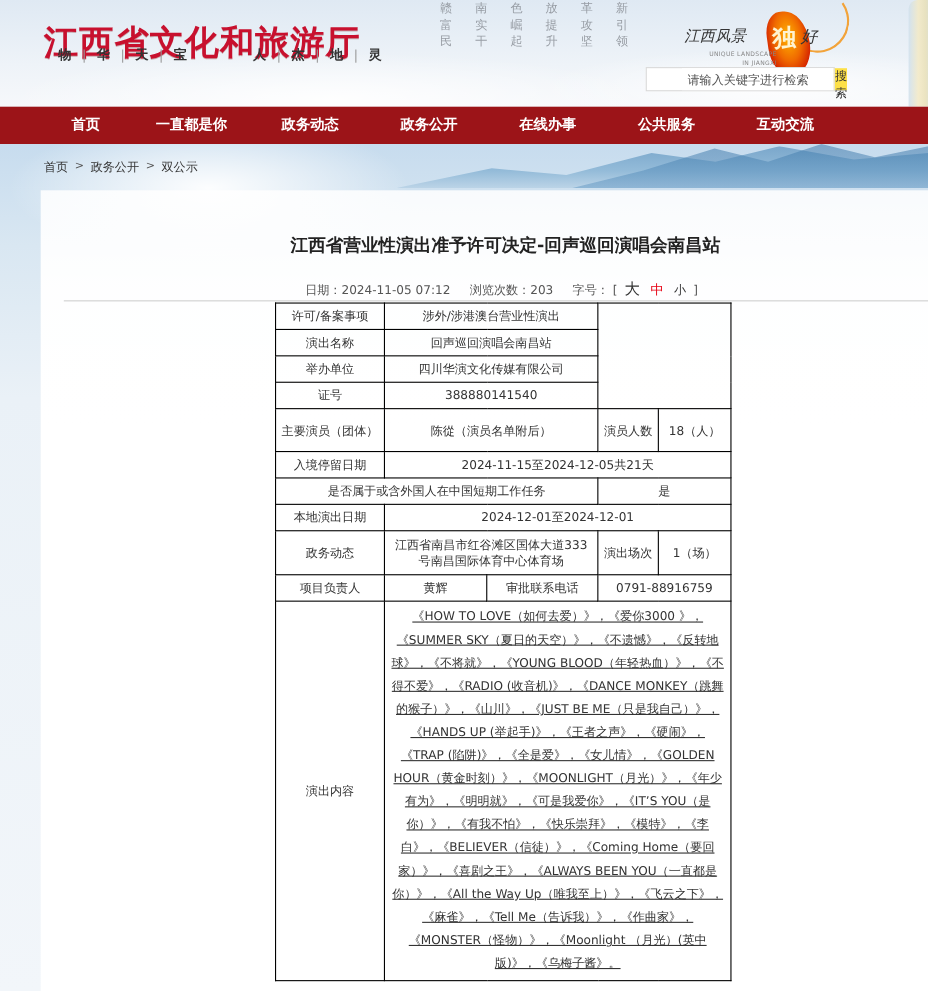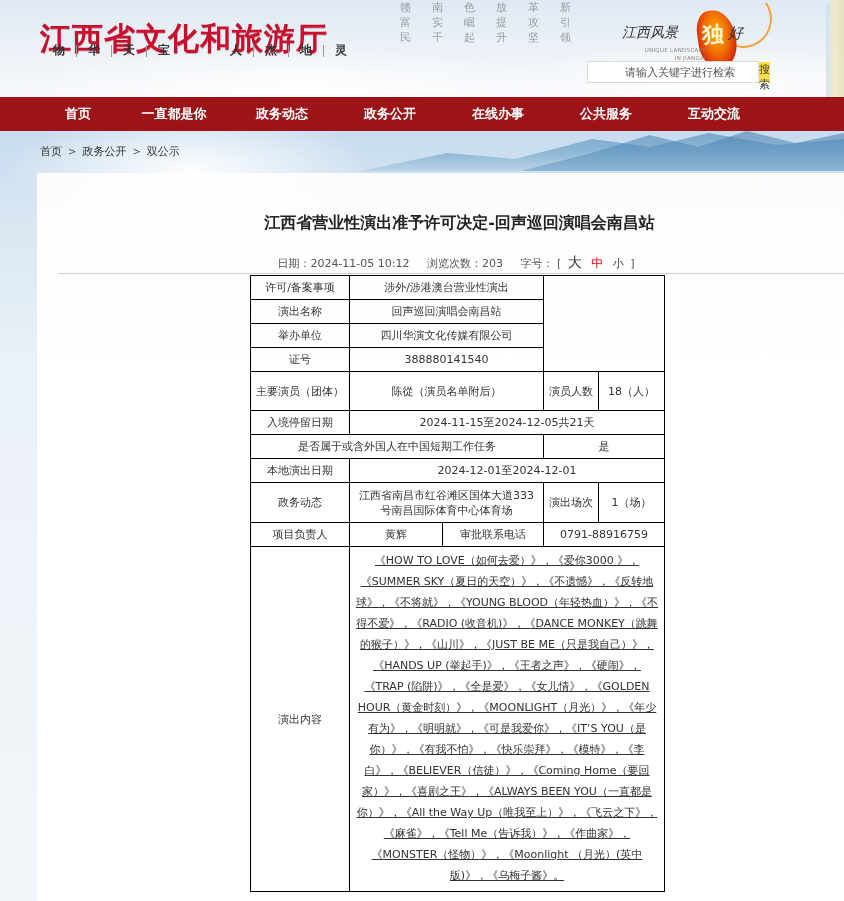--- a/index.html
+++ b/index.html
@@ -274,21 +274,21 @@
   <a>政务公开</a>
   <span class="sep">&gt;</span>
   <a>双公示</a>
 </div>
 
 <div class="card"></div>
 
 <div class="article-title">江西省营业性演出准予许可决定-回声巡回演唱会南昌站</div>
 
 <div class="meta">
-  <span>日期：</span><span>2024-11-05 10:12</span>
+  <span>日期：</span><span>2024-11-05 07:12</span>
   &nbsp;&nbsp;&nbsp;
   <span>浏览次数：</span><span>203</span>
   &nbsp;&nbsp;&nbsp;
   <span>字号：</span>
   <span>[</span>
   <span class="font-size-btn fs-large">大</span>
   <span class="font-size-btn fs-mid">中</span>
   <span class="font-size-btn fs-small">小</span>
   <span>]</span>
 </div>

